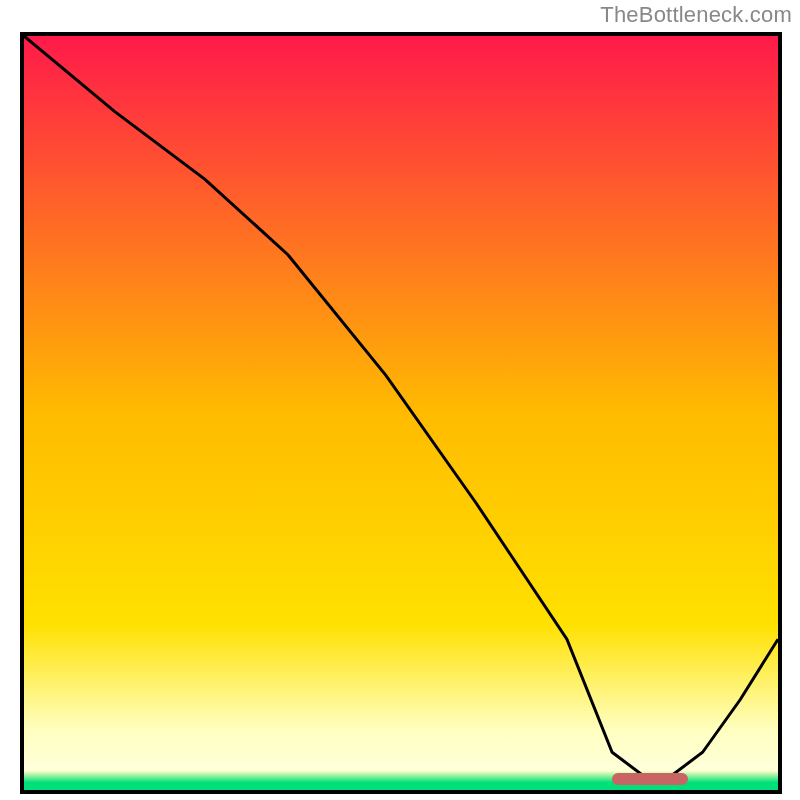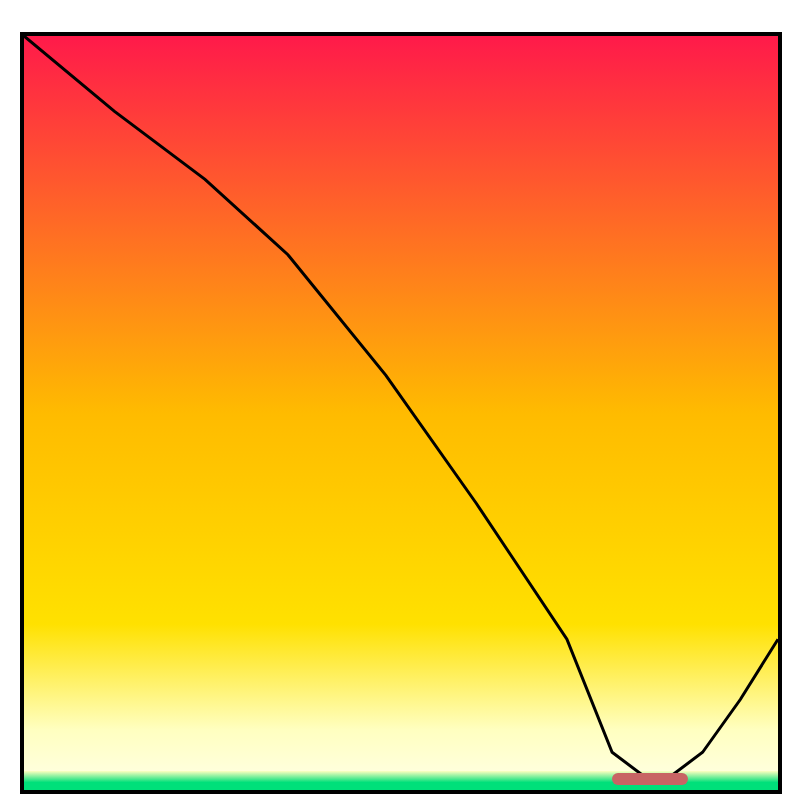--- a/index.html
+++ b/index.html
@@ -54,20 +54,21 @@
     position: absolute;
     background: #c86464;
     border-radius: 6px;
     height: 12px;
   }
 </style>
 </head>
 <body>
 <div class="wrap">
 
+  <div class="attrib">TheBottleneck.com</div>
 
   <div class="chart-frame">
     <div class="gradient" style="background: linear-gradient(rgb(255, 26, 74) 0%, rgb(255, 187, 0) 50%, rgb(255, 225, 0) 78%, rgb(255, 255, 192) 92%, rgb(255, 255, 232) 100%);"></div>
     <div class="green-band" style="height: 2.5%; background: linear-gradient(rgb(255, 255, 192) 0%, rgb(0, 224, 122) 60%, rgb(0, 224, 122) 100%);"></div>
     <svg class="curve" viewBox="0 0 754 754" preserveAspectRatio="none">
       <path id="curve-path" fill="none" stroke="#000" stroke-width="3" d="M0.0 0.0 L90.5 75.4 L181.0 143.3 L263.9 218.7 L361.9 339.3 L452.4 467.5 L542.9 603.2 L588.1 716.3 L618.3 738.9 L648.4 738.9 L678.6 716.3 L716.3 663.5 L754.0 603.2"></path>
     </svg>
     <div class="marker" id="marker" style="left: 588.12px; width: 75.4px; top: 736.69px; background: rgb(200, 100, 100);"></div>
   </div>
 

